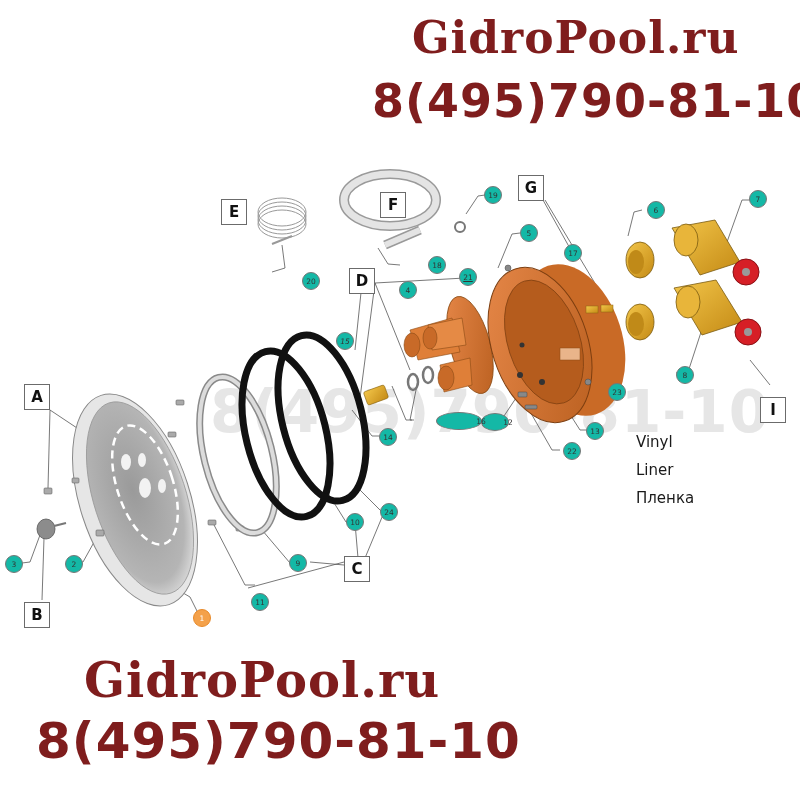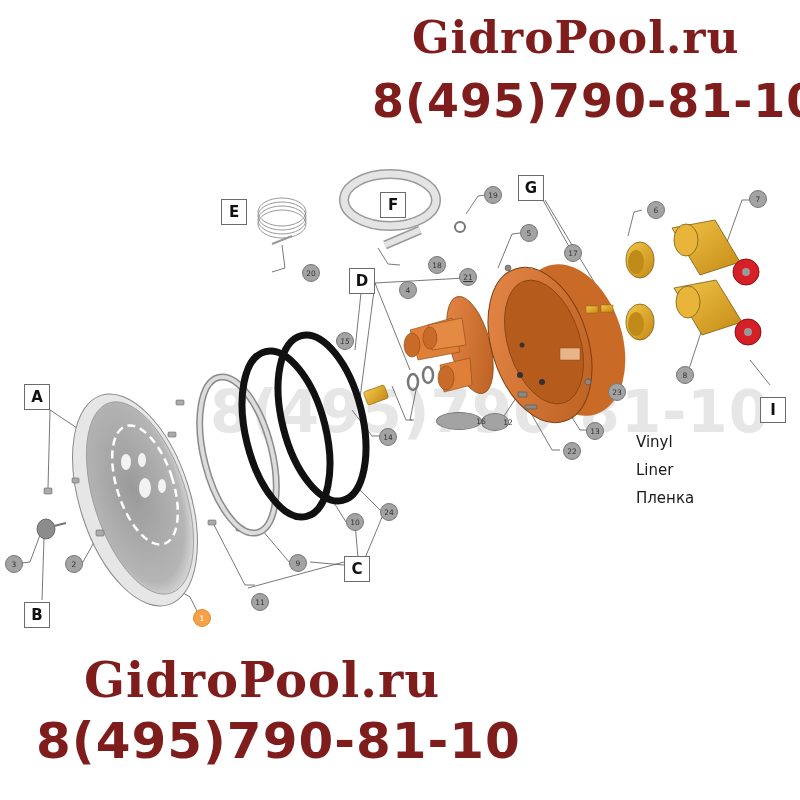--- a/index.html
+++ b/index.html
@@ -6,21 +6,21 @@
   body { width:800px; height:800px; position:relative; overflow:hidden; font-family:"DejaVu Sans", sans-serif; }
   .wm { position:absolute; color:#7f1d1d; font-weight:bold; font-family:"DejaVu Sans", sans-serif; white-space:nowrap; letter-spacing:1px; z-index:0; }
   .wm-site { font-family:"DejaVu Serif", serif; }
   .wm-top-site { left:412px; top:12px; font-size:44px; }
   .wm-top-phone { left:372px; top:74px; font-size:46px; }
   .wm-bot-site { left:84px; top:652px; font-size:48px; }
   .wm-bot-phone { left:36px; top:712px; font-size:50px; }
   .wm-mid { left:210px; top:378px; font-size:58px; color:#e6e6e6; }
   svg.diagram { position:absolute; left:0; top:0; z-index:1; }
   .letter { position:absolute; z-index:2; border:1.5px solid #6b6b6b; background:#fff; font-weight:bold; font-size:15px; color:#111; display:flex; align-items:center; justify-content:center; width:26px; height:26px; box-sizing:border-box; }
-  .num { position:absolute; z-index:3; width:18px; height:18px; border:1px solid #777; border-radius:50%; background:#a3a3a3; font-size:7.5px; color:#333; display:flex; align-items:center; justify-content:center; box-sizing:border-box; }
+  .num { position:absolute; z-index:3; width:18px; height:18px; border:1px solid #777; border-radius:50%; background:#14b8a6; font-size:7.5px; color:#333; display:flex; align-items:center; justify-content:center; box-sizing:border-box; }
   .num.hl { background:#f4a14a; border-color:#e88a2a; color:#fff; }
   .legend { position:absolute; z-index:3; left:636px; top:428px; font-weight:normal; font-size:15px; color:#1a1a1a; line-height:28px; }
 </style>
 </head>
 <body>
 
 <div class="wm wm-site wm-top-site">GidroPool.ru</div>
 <div class="wm wm-top-phone">8(495)790-81-10</div>
 <div class="wm wm-mid">8(495)790-81-10</div>
 <div class="wm wm-site wm-bot-site">GidroPool.ru</div>
@@ -206,21 +206,21 @@
 <div class="num" style="left:346px;top:513px;">10</div>
 <div class="num" style="left:251px;top:577px;margin-top:16px;">11</div>
 <div class="num" style="left:481px;top:413px;padding-left:26px;">12</div>
 <div class="num" style="left:586px;top:422px;">13</div>
 <div class="num" style="left:379px;top:428px;">14</div>
 <div class="num" style="left:336px;top:332px;font-style:italic;">15</div>
 <div class="num" style="left:436px;top:412px;padding-left:44px;">16</div>
 <div class="num" style="left:564px;top:244px;">17</div>
 <div class="num" style="left:428px;top:256px;">18</div>
 <div class="num" style="left:484px;top:186px;">19</div>
-<div class="num" style="left:302px;top:264px;">20</div>
+<div class="num" style="left:302px;top:272px;">20</div>
 <div class="num" style="left:459px;top:268px;text-decoration:underline;">21</div>
 <div class="num" style="left:563px;top:442px;">22</div>
 <div class="num" style="left:608px;top:383px;">23</div>
 <div class="num" style="left:380px;top:503px;">24</div>
 
 <div class="legend">
   <div>Vinyl</div>
   <div>Liner</div>
   <div>Пленка</div>
 </div>

